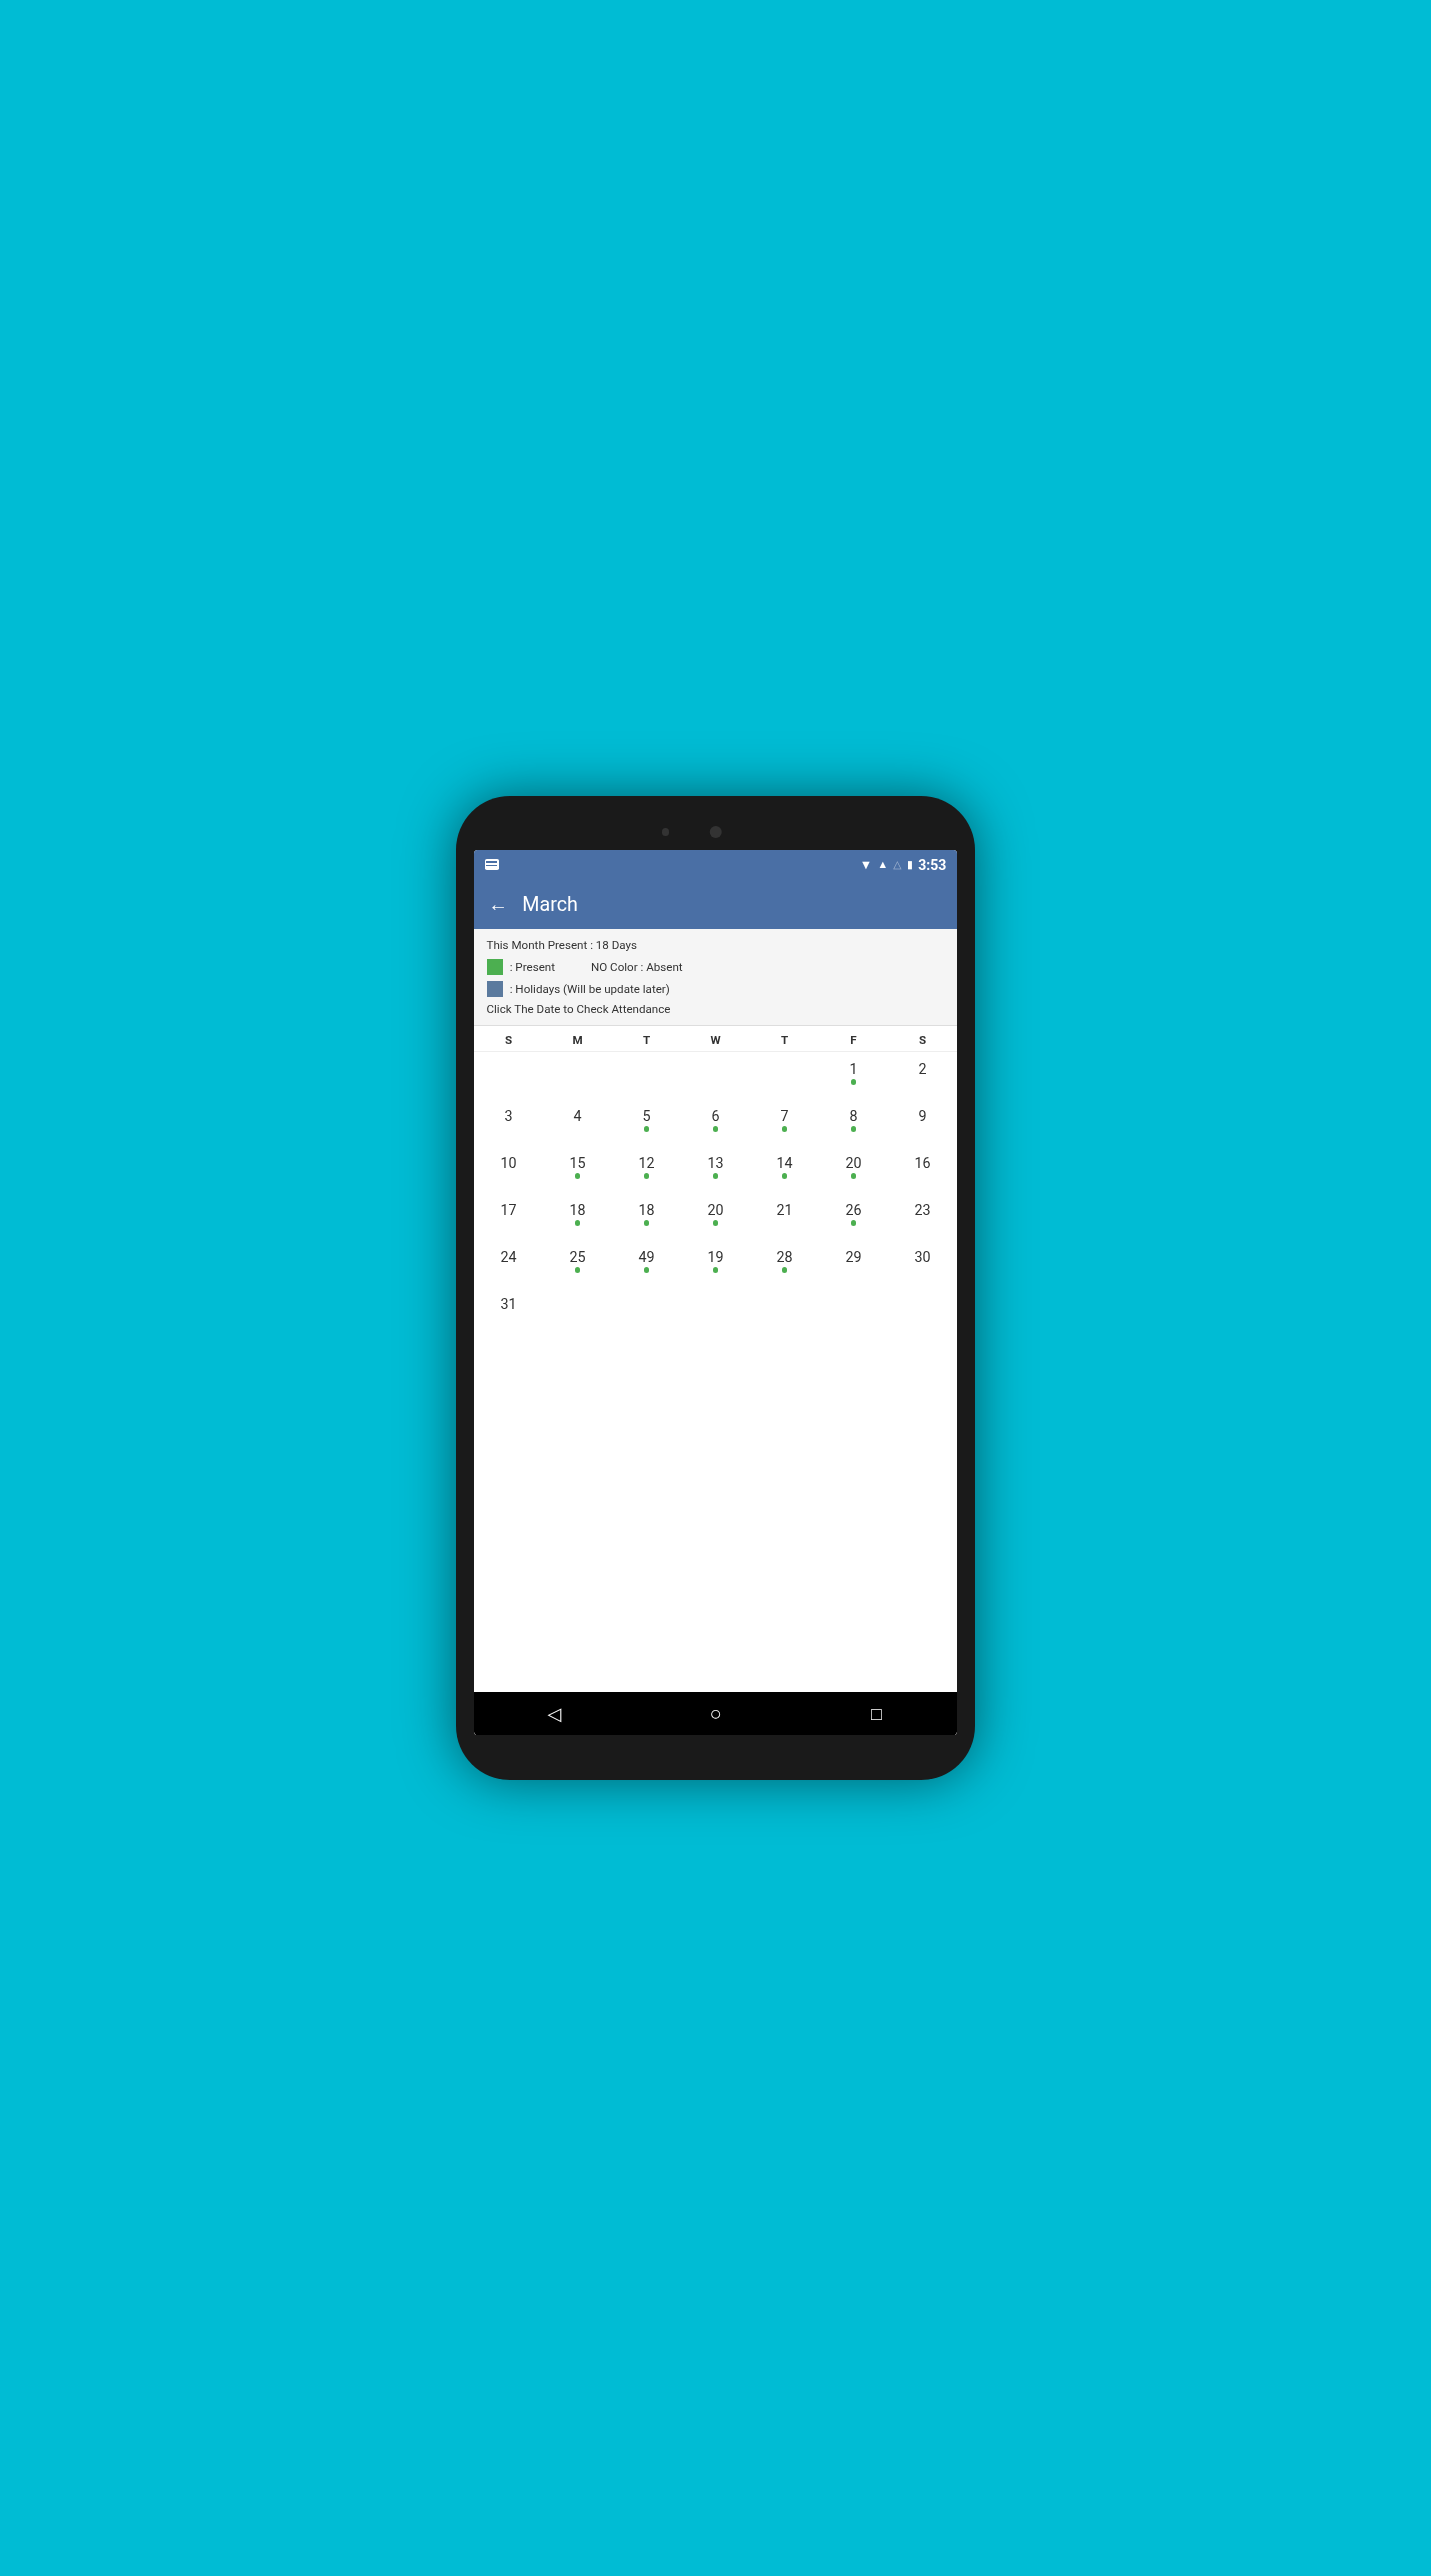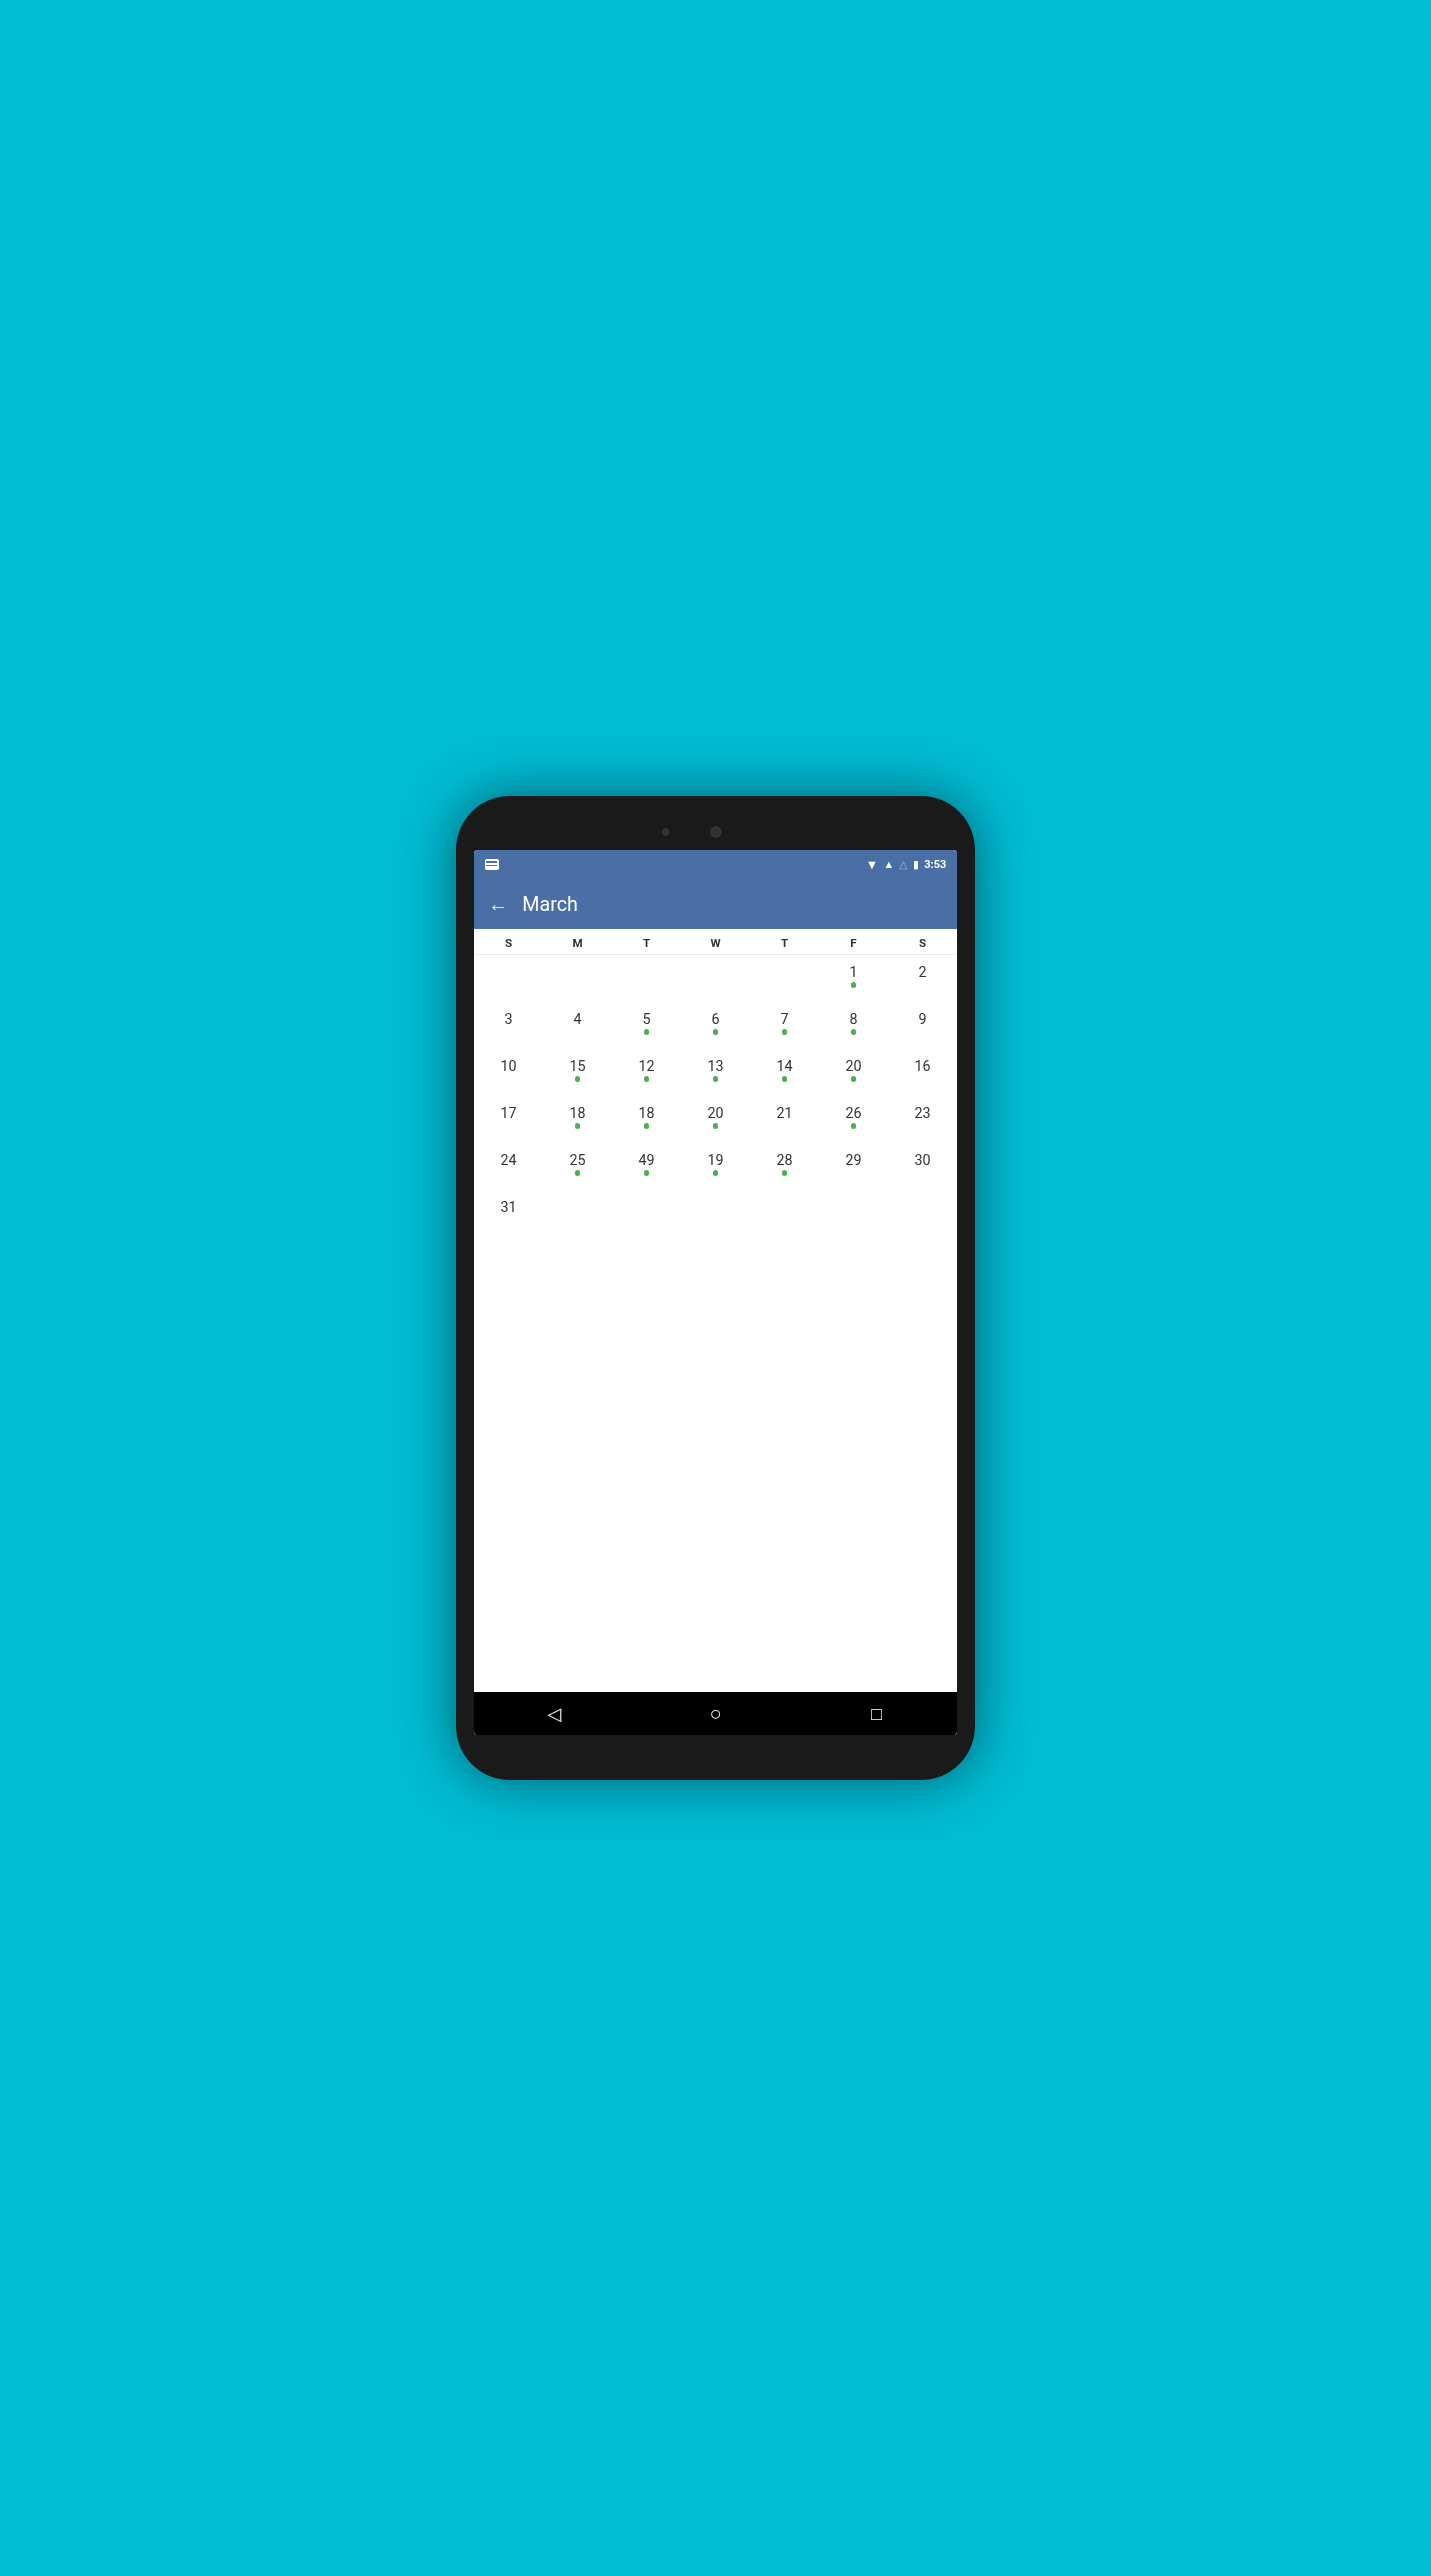--- a/index.html
+++ b/index.html
@@ -101,21 +101,21 @@
       font-size: 10.7px;
     }
 
     .battery-icon {
       color: white;
       font-size: 10.7px;
     }
 
     .time-text {
       color: white;
-      font-size: 11px;
+      font-size: 14px;
       font-weight: bold;
     }
 
     .notification-icon {
       width: 14.3px;
       height: 10.7px;
       background: white;
       border-radius: 1.8px;
       position: relative;
     }
@@ -334,20 +334,33 @@
         <span class="battery-icon">▮</span>
         <span class="time-text">3:53</span>
       </div>
     </div>
 
     <div class="app-header">
       <span class="back-arrow">←</span>
       <span class="app-title">March</span>
     </div>
 
+    <div class="info-section">
+      <div class="month-present">This Month Present : 18 Days</div>
+      <div class="legend-row">
+        <div class="legend-green"></div>
+        <span class="legend-text">: Present</span>
+        <span class="legend-no-color">NO Color  : Absent</span>
+      </div>
+      <div class="legend-row">
+        <div class="legend-blue"></div>
+        <span class="legend-text">: Holidays (Will be update later)</span>
+      </div>
+      <div class="click-hint">Click The Date to Check Attendance</div>
+    </div>
 
     <div class="calendar-section">
       <div class="calendar-header">
       <div class="day-header">S</div>
           <div class="day-header">M</div>
           <div class="day-header">T</div>
           <div class="day-header">W</div>
           <div class="day-header">T</div>
           <div class="day-header">F</div>
           <div class="day-header">S</div>

